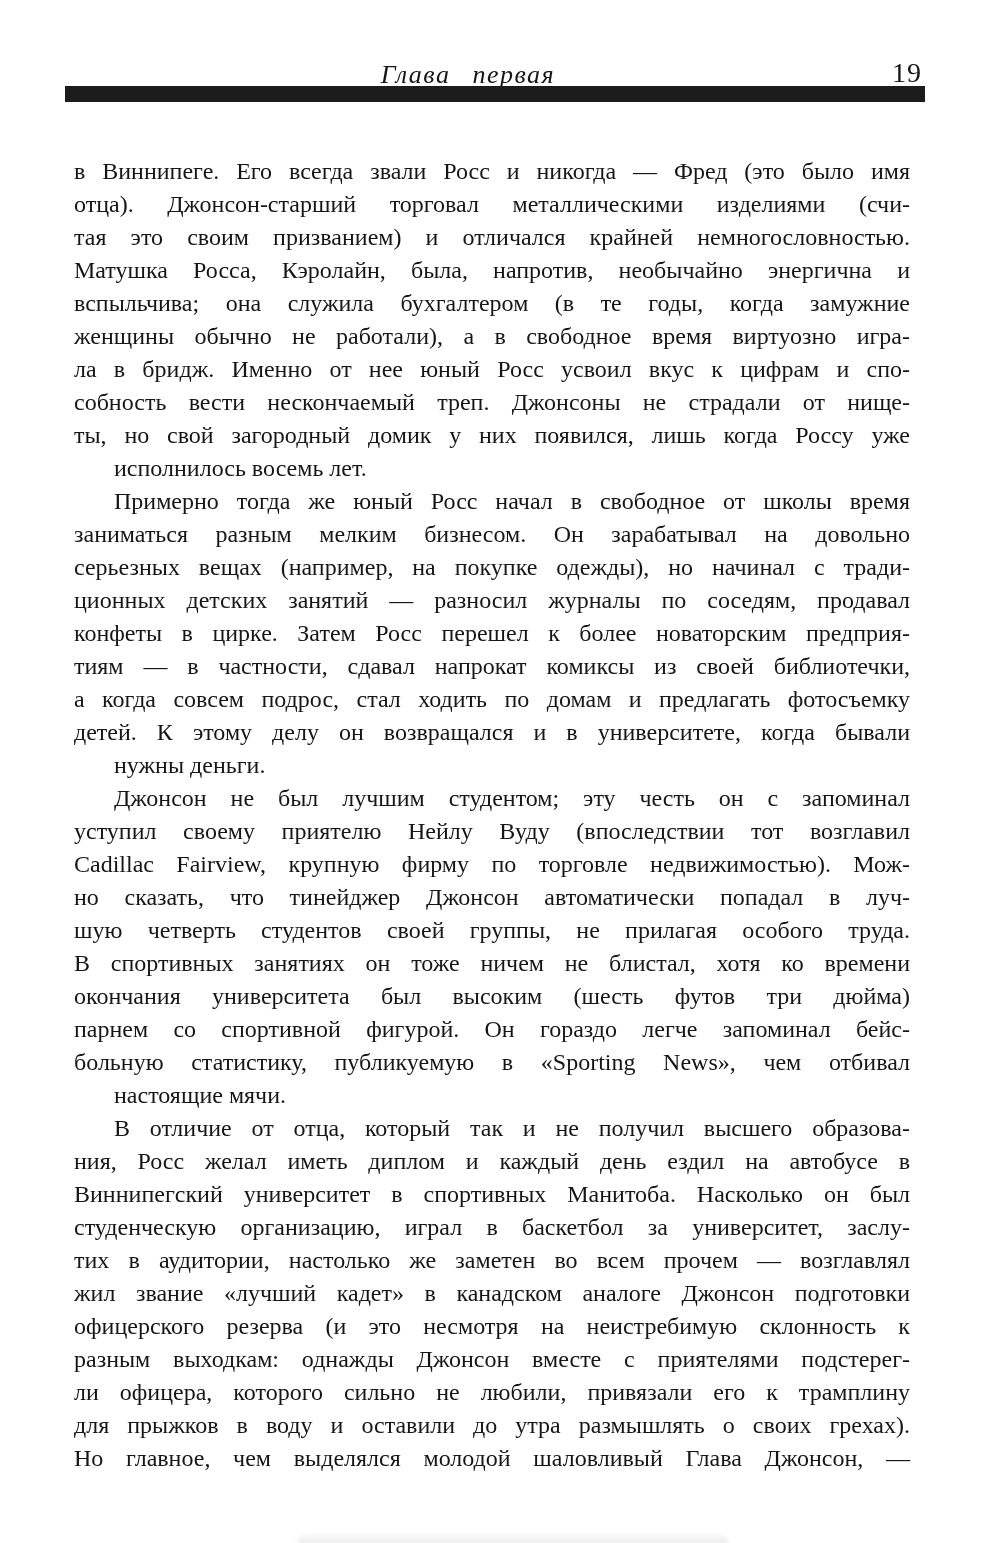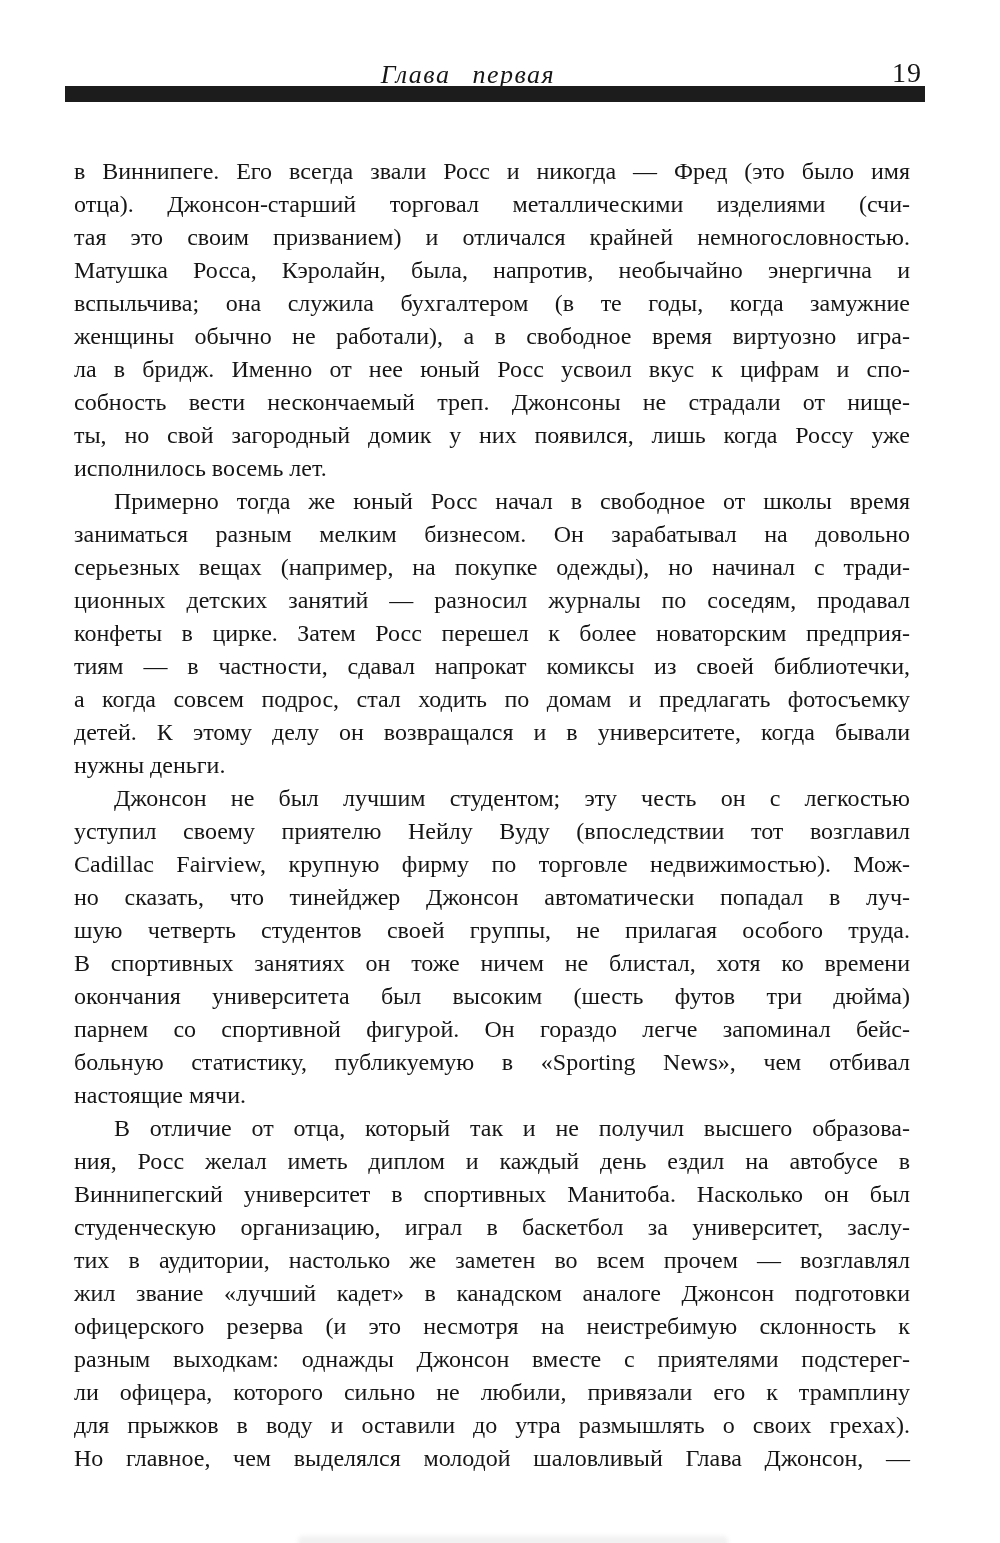--- a/index.html
+++ b/index.html
@@ -58,20 +58,21 @@
     text-align-last:justify;
     white-space:nowrap;      
     height:33px;
     overflow:visible;
   }
   .line{white-space:normal;} 
   .line.indent{text-indent:40px;}
   .line.para-end{
     text-align:center;
     text-align-last:left;
+    margin-left:40px;
   }
   
   .scan-artifact{
     position:absolute;
     left:290px;top:1528px;width:430px;height:9px;
     background:#f1f1f1;
     border-radius:5px;
     filter:blur(2px);
   }
 </style>
@@ -99,21 +100,21 @@
       <div class="line para-end">исполнилось восемь лет.</div>
       <div class="line indent">Примерно тогда же юный Росс начал в свободное от школы время</div>
       <div class="line">заниматься разным мелким бизнесом. Он зарабатывал на довольно</div>
       <div class="line">серьезных вещах (например, на покупке одежды), но начинал с тради-</div>
       <div class="line">ционных детских занятий — разносил журналы по соседям, продавал</div>
       <div class="line">конфеты в цирке. Затем Росс перешел к более новаторским предприя-</div>
       <div class="line">тиям — в частности, сдавал напрокат комиксы из своей библиотечки,</div>
       <div class="line">а когда совсем подрос, стал ходить по домам и предлагать фотосъемку</div>
       <div class="line">детей. К этому делу он возвращался и в университете, когда бывали</div>
       <div class="line para-end">нужны деньги.</div>
-      <div class="line indent">Джонсон не был лучшим студентом; эту честь он с легкостью</div>
+      <div class="line indent">Джонсон не был лучшим студентом; эту честь он с запоминал</div>
       <div class="line">уступил своему приятелю Нейлу Вуду (впоследствии тот возглавил</div>
       <div class="line">Cadillac Fairview, крупную фирму по торговле недвижимостью). Мож-</div>
       <div class="line">но сказать, что тинейджер Джонсон автоматически попадал в луч-</div>
       <div class="line">шую четверть студентов своей группы, не прилагая особого труда.</div>
       <div class="line">В спортивных занятиях он тоже ничем не блистал, хотя ко времени</div>
       <div class="line">окончания университета был высоким (шесть футов три дюйма)</div>
       <div class="line">парнем со спортивной фигурой. Он гораздо легче запоминал бейс-</div>
       <div class="line">больную статистику, публикуемую в «Sporting News», чем отбивал</div>
       <div class="line para-end">настоящие мячи.</div>
       <div class="line indent">В отличие от отца, который так и не получил высшего образова-</div>

